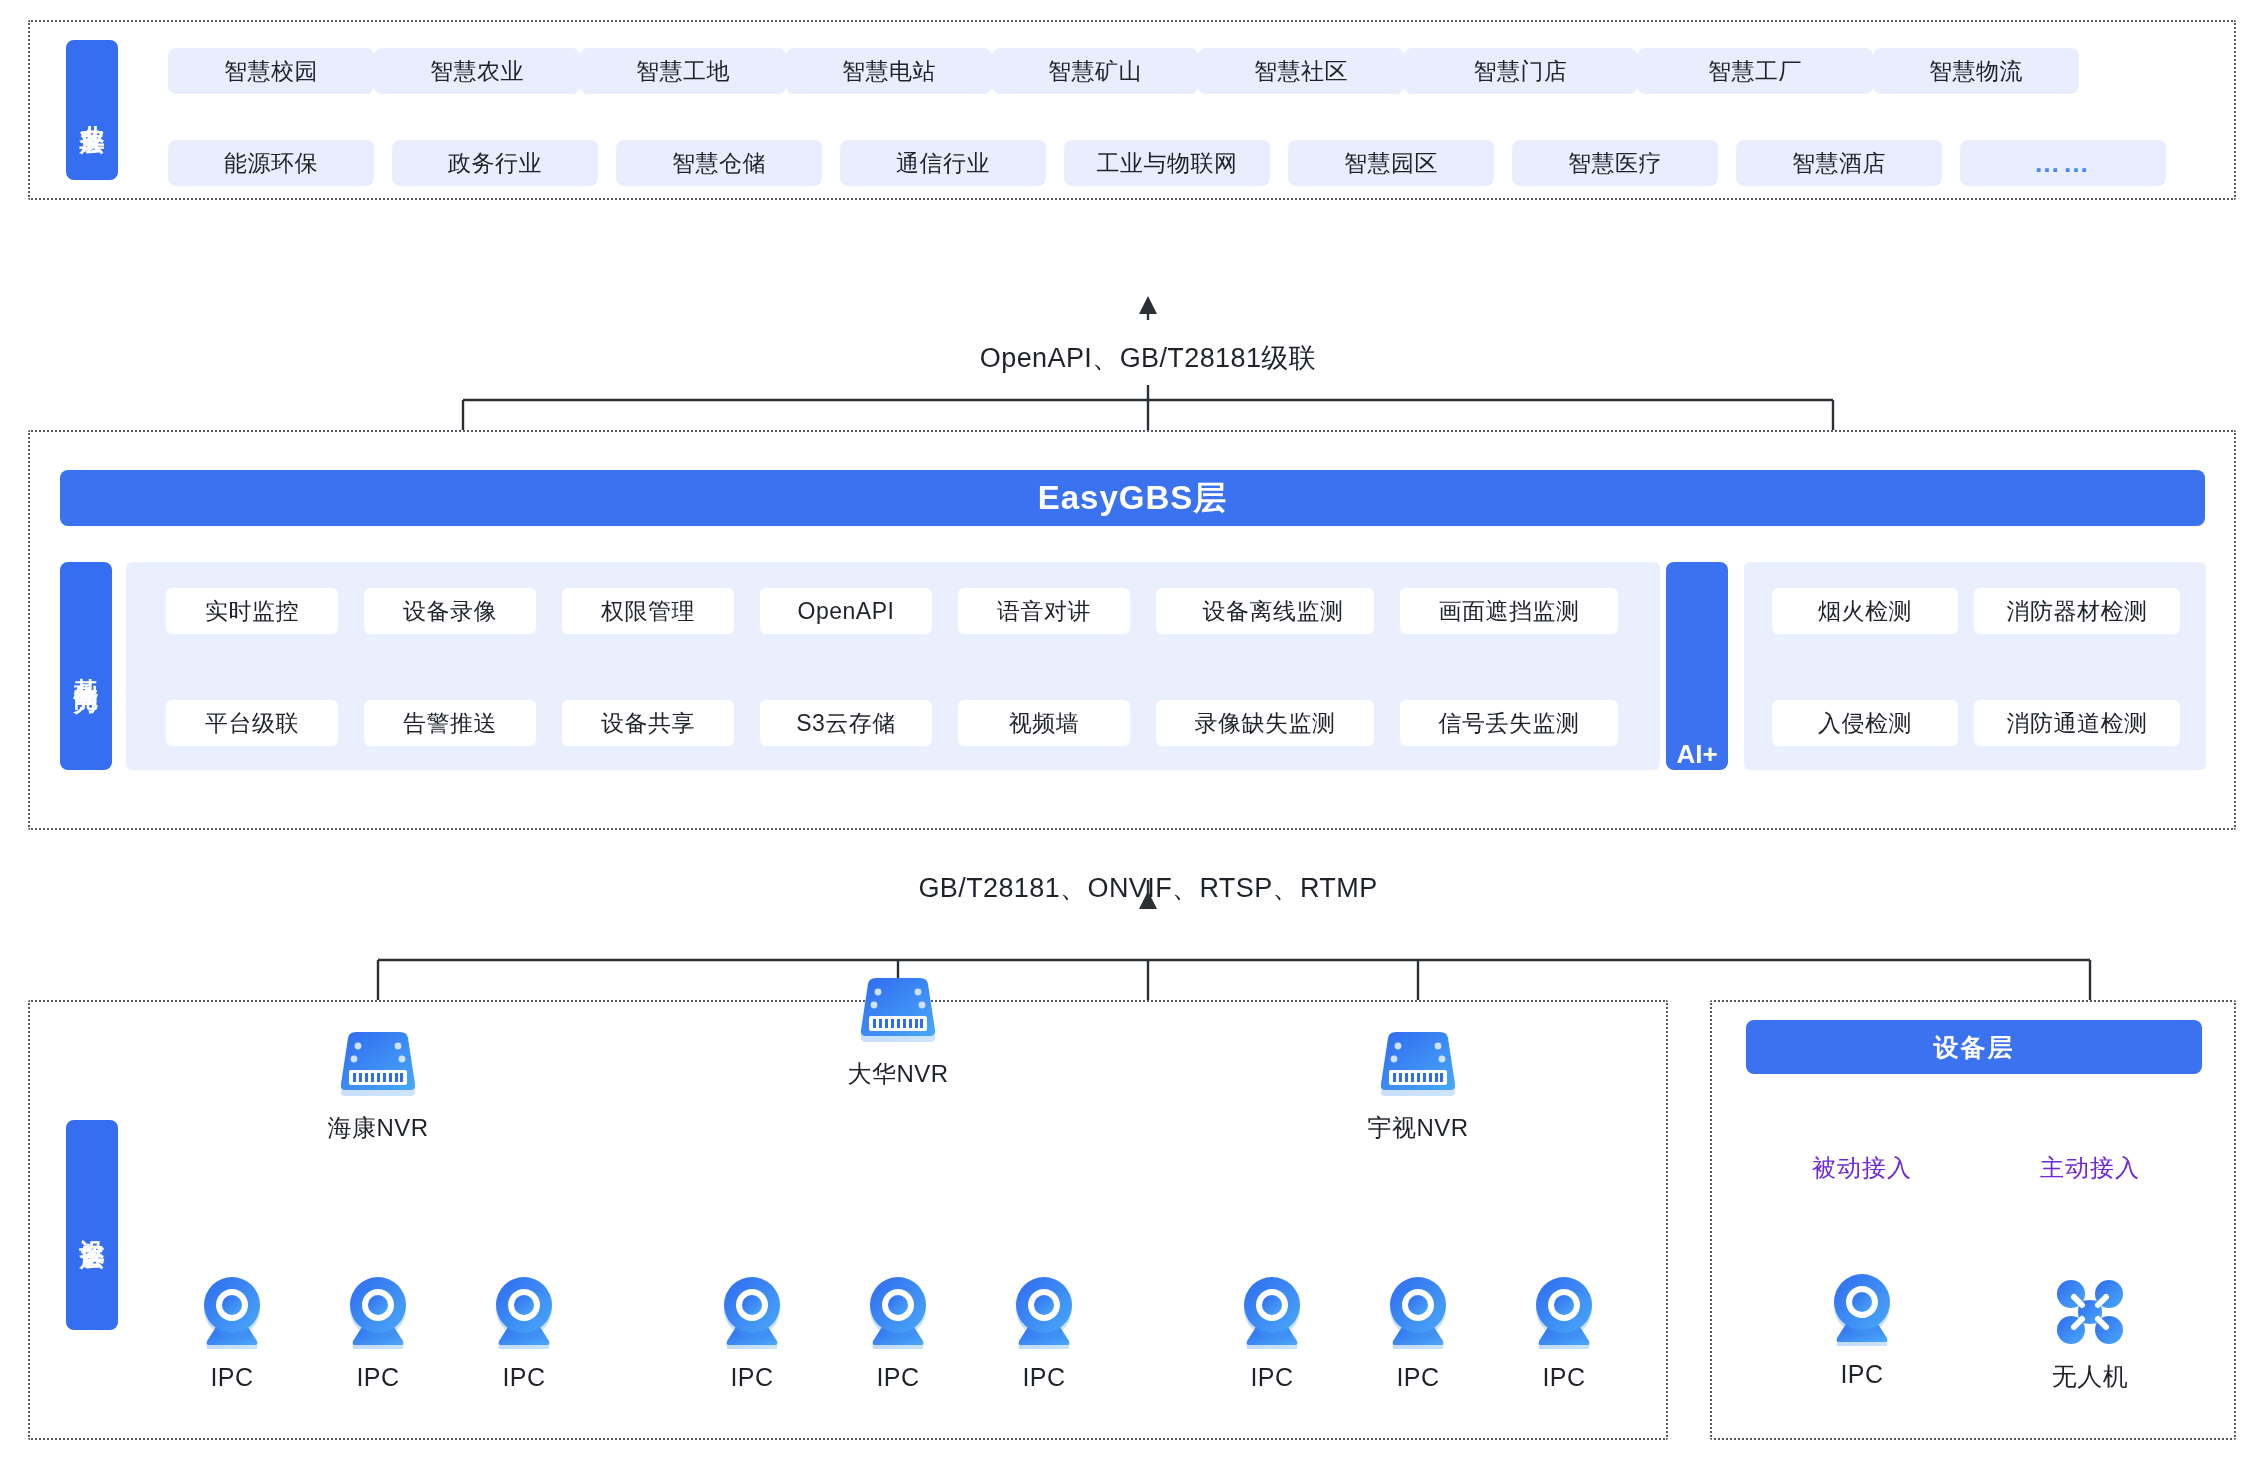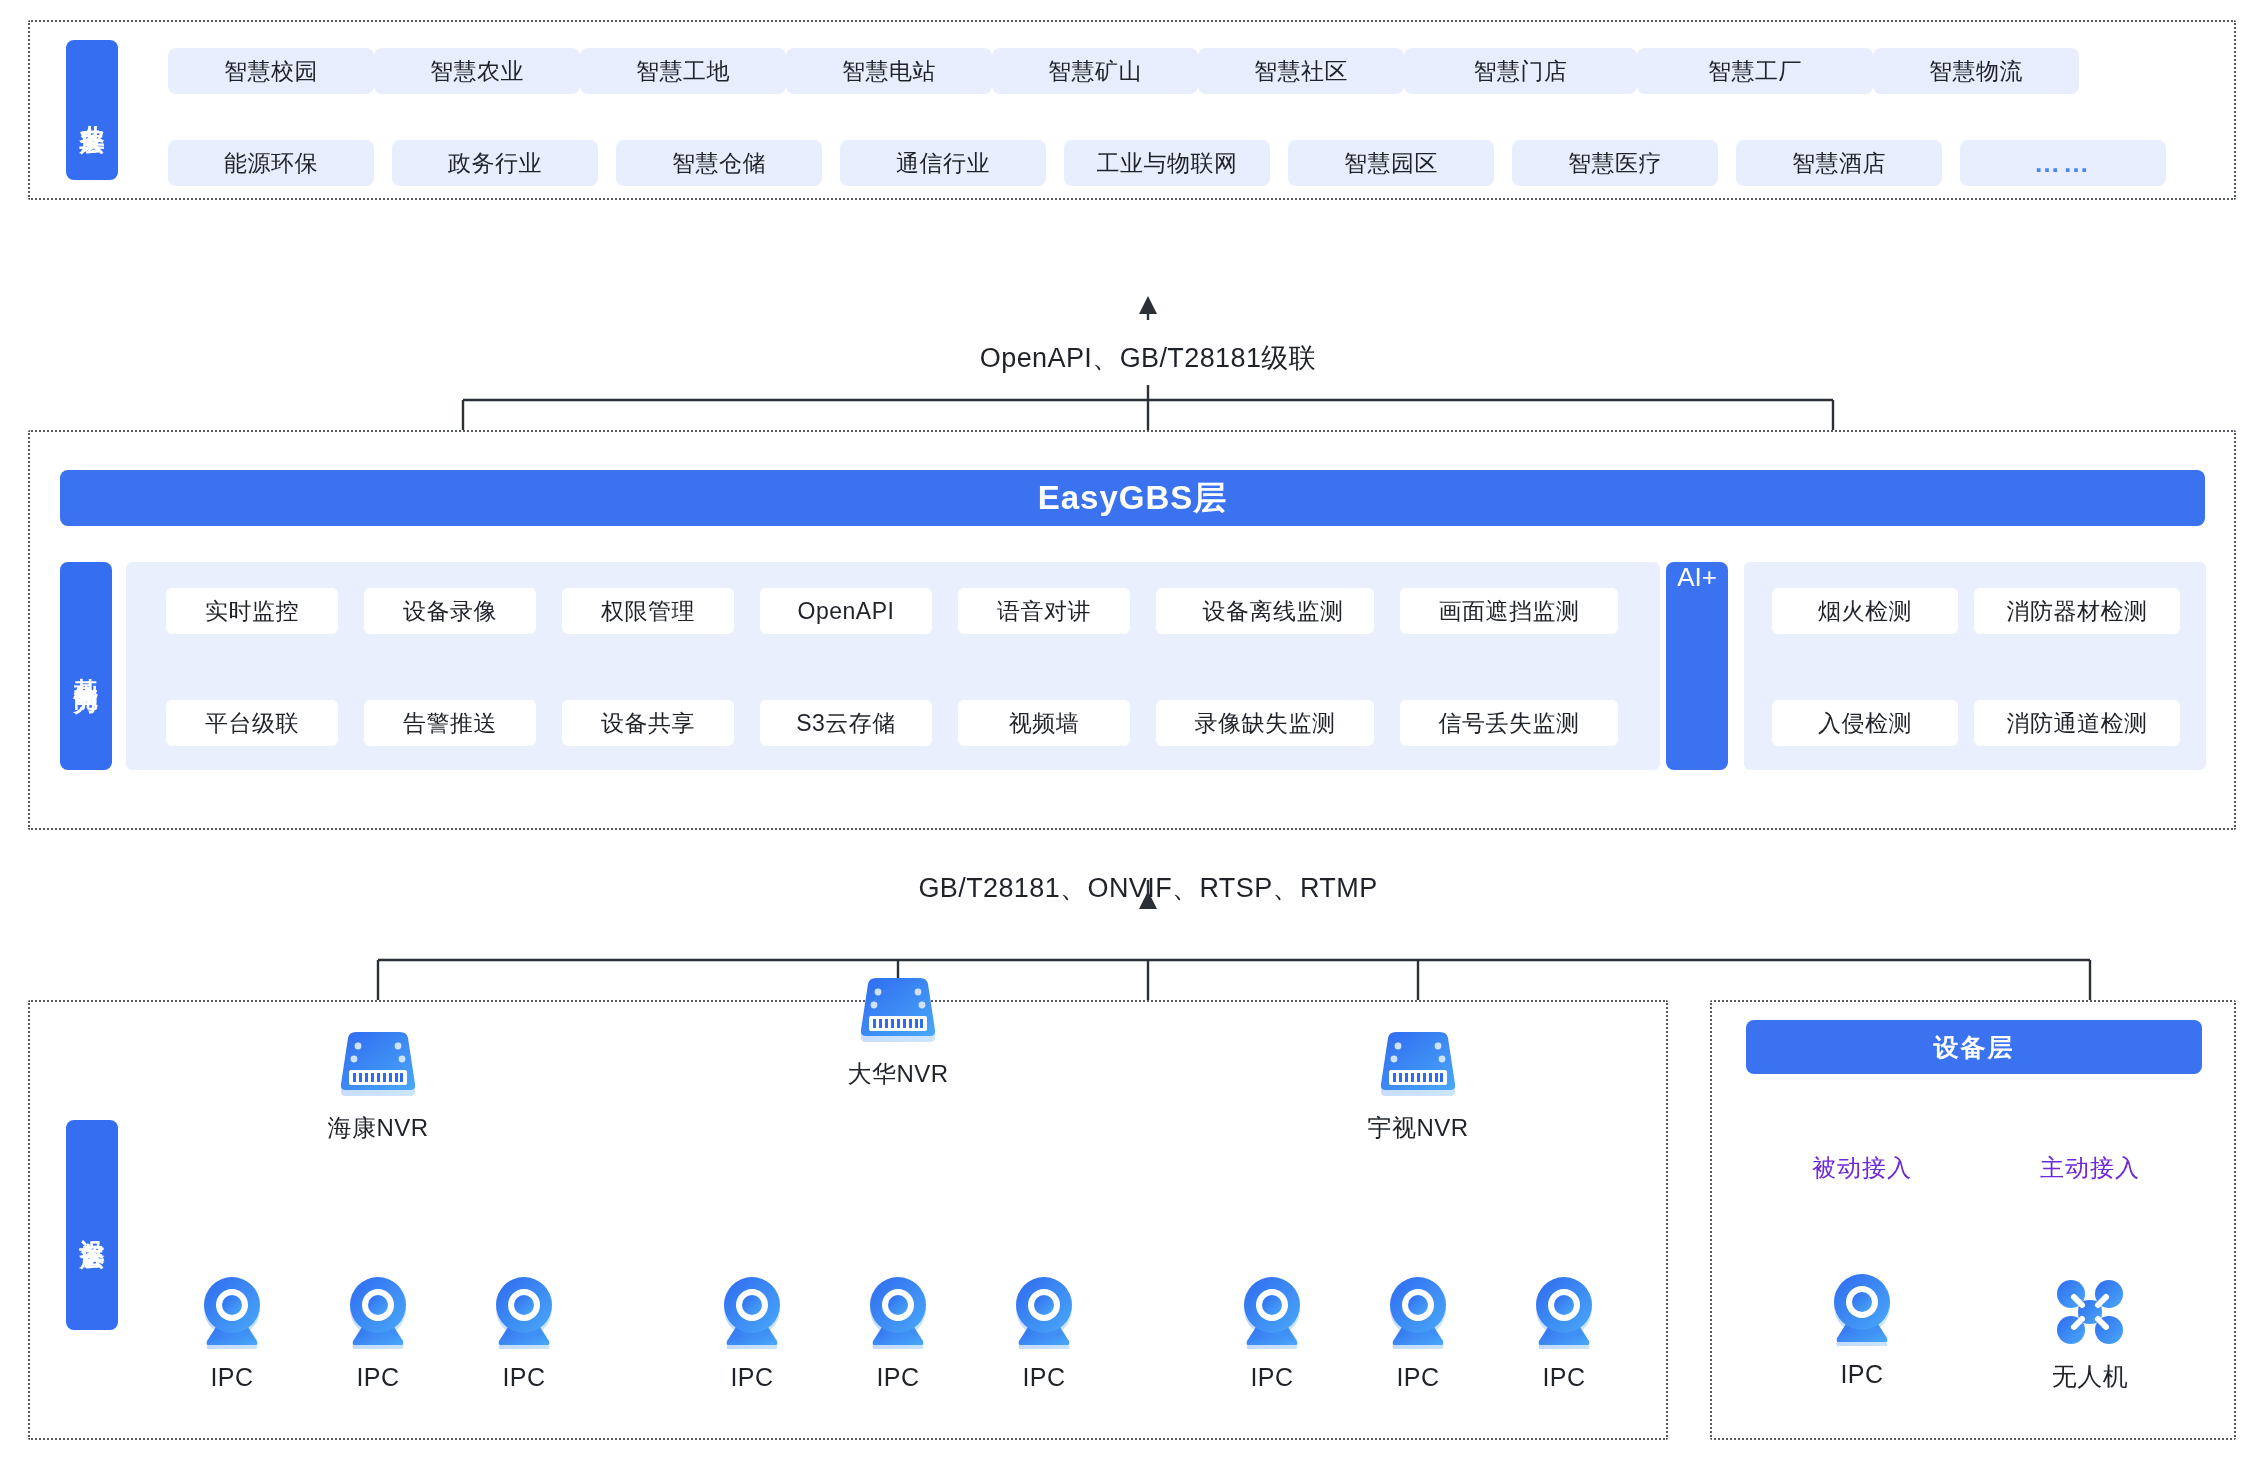--- a/index.html
+++ b/index.html
@@ -83,23 +83,23 @@
     font-size: 23px;
     color: #1f2329;
     letter-spacing: 0.5px;
   }
   .ai-tab {
     position: absolute;
     background: #3b72f0;
     border-radius: 8px;
     color: #fff;
     font-size: 26px;
-    font-weight: 400;
+    font-weight: 700;
     display: flex;
-    align-items: flex-start;
+    align-items: flex-end;
     justify-content: center;
   }
 
   
   .conn-text {
     position: absolute;
     font-size: 27px;
     color: #1f2329;
     text-align: center;
     letter-spacing: 0.4px;

